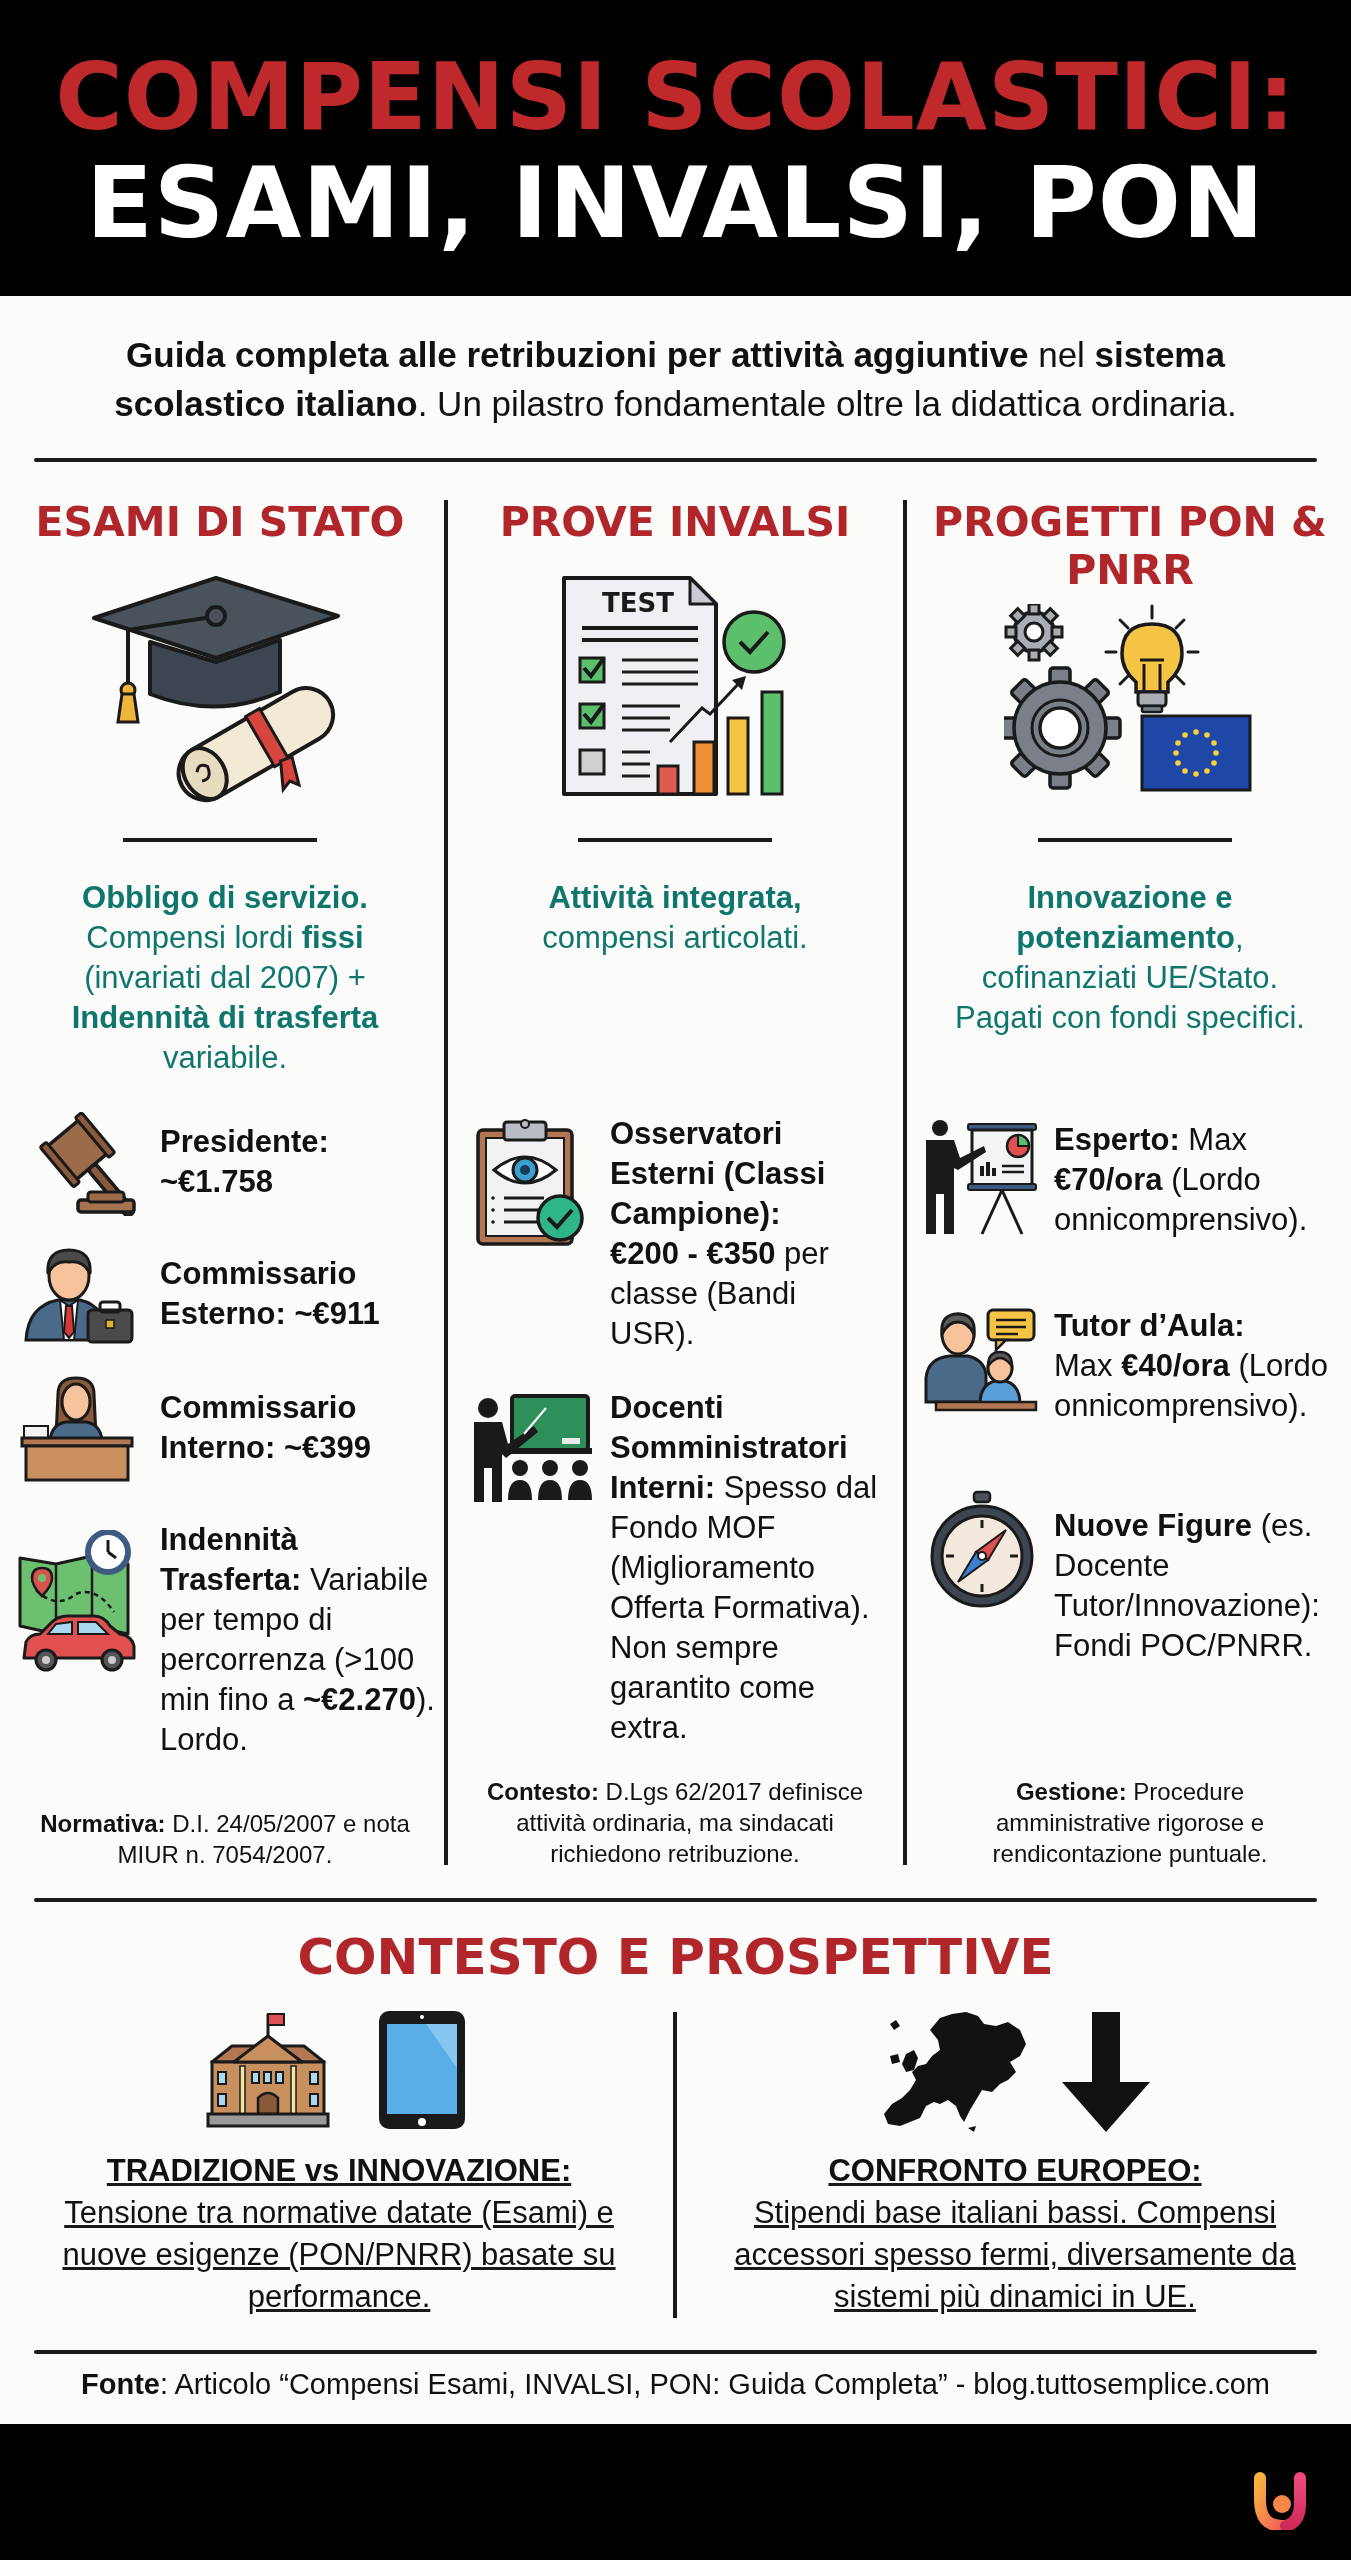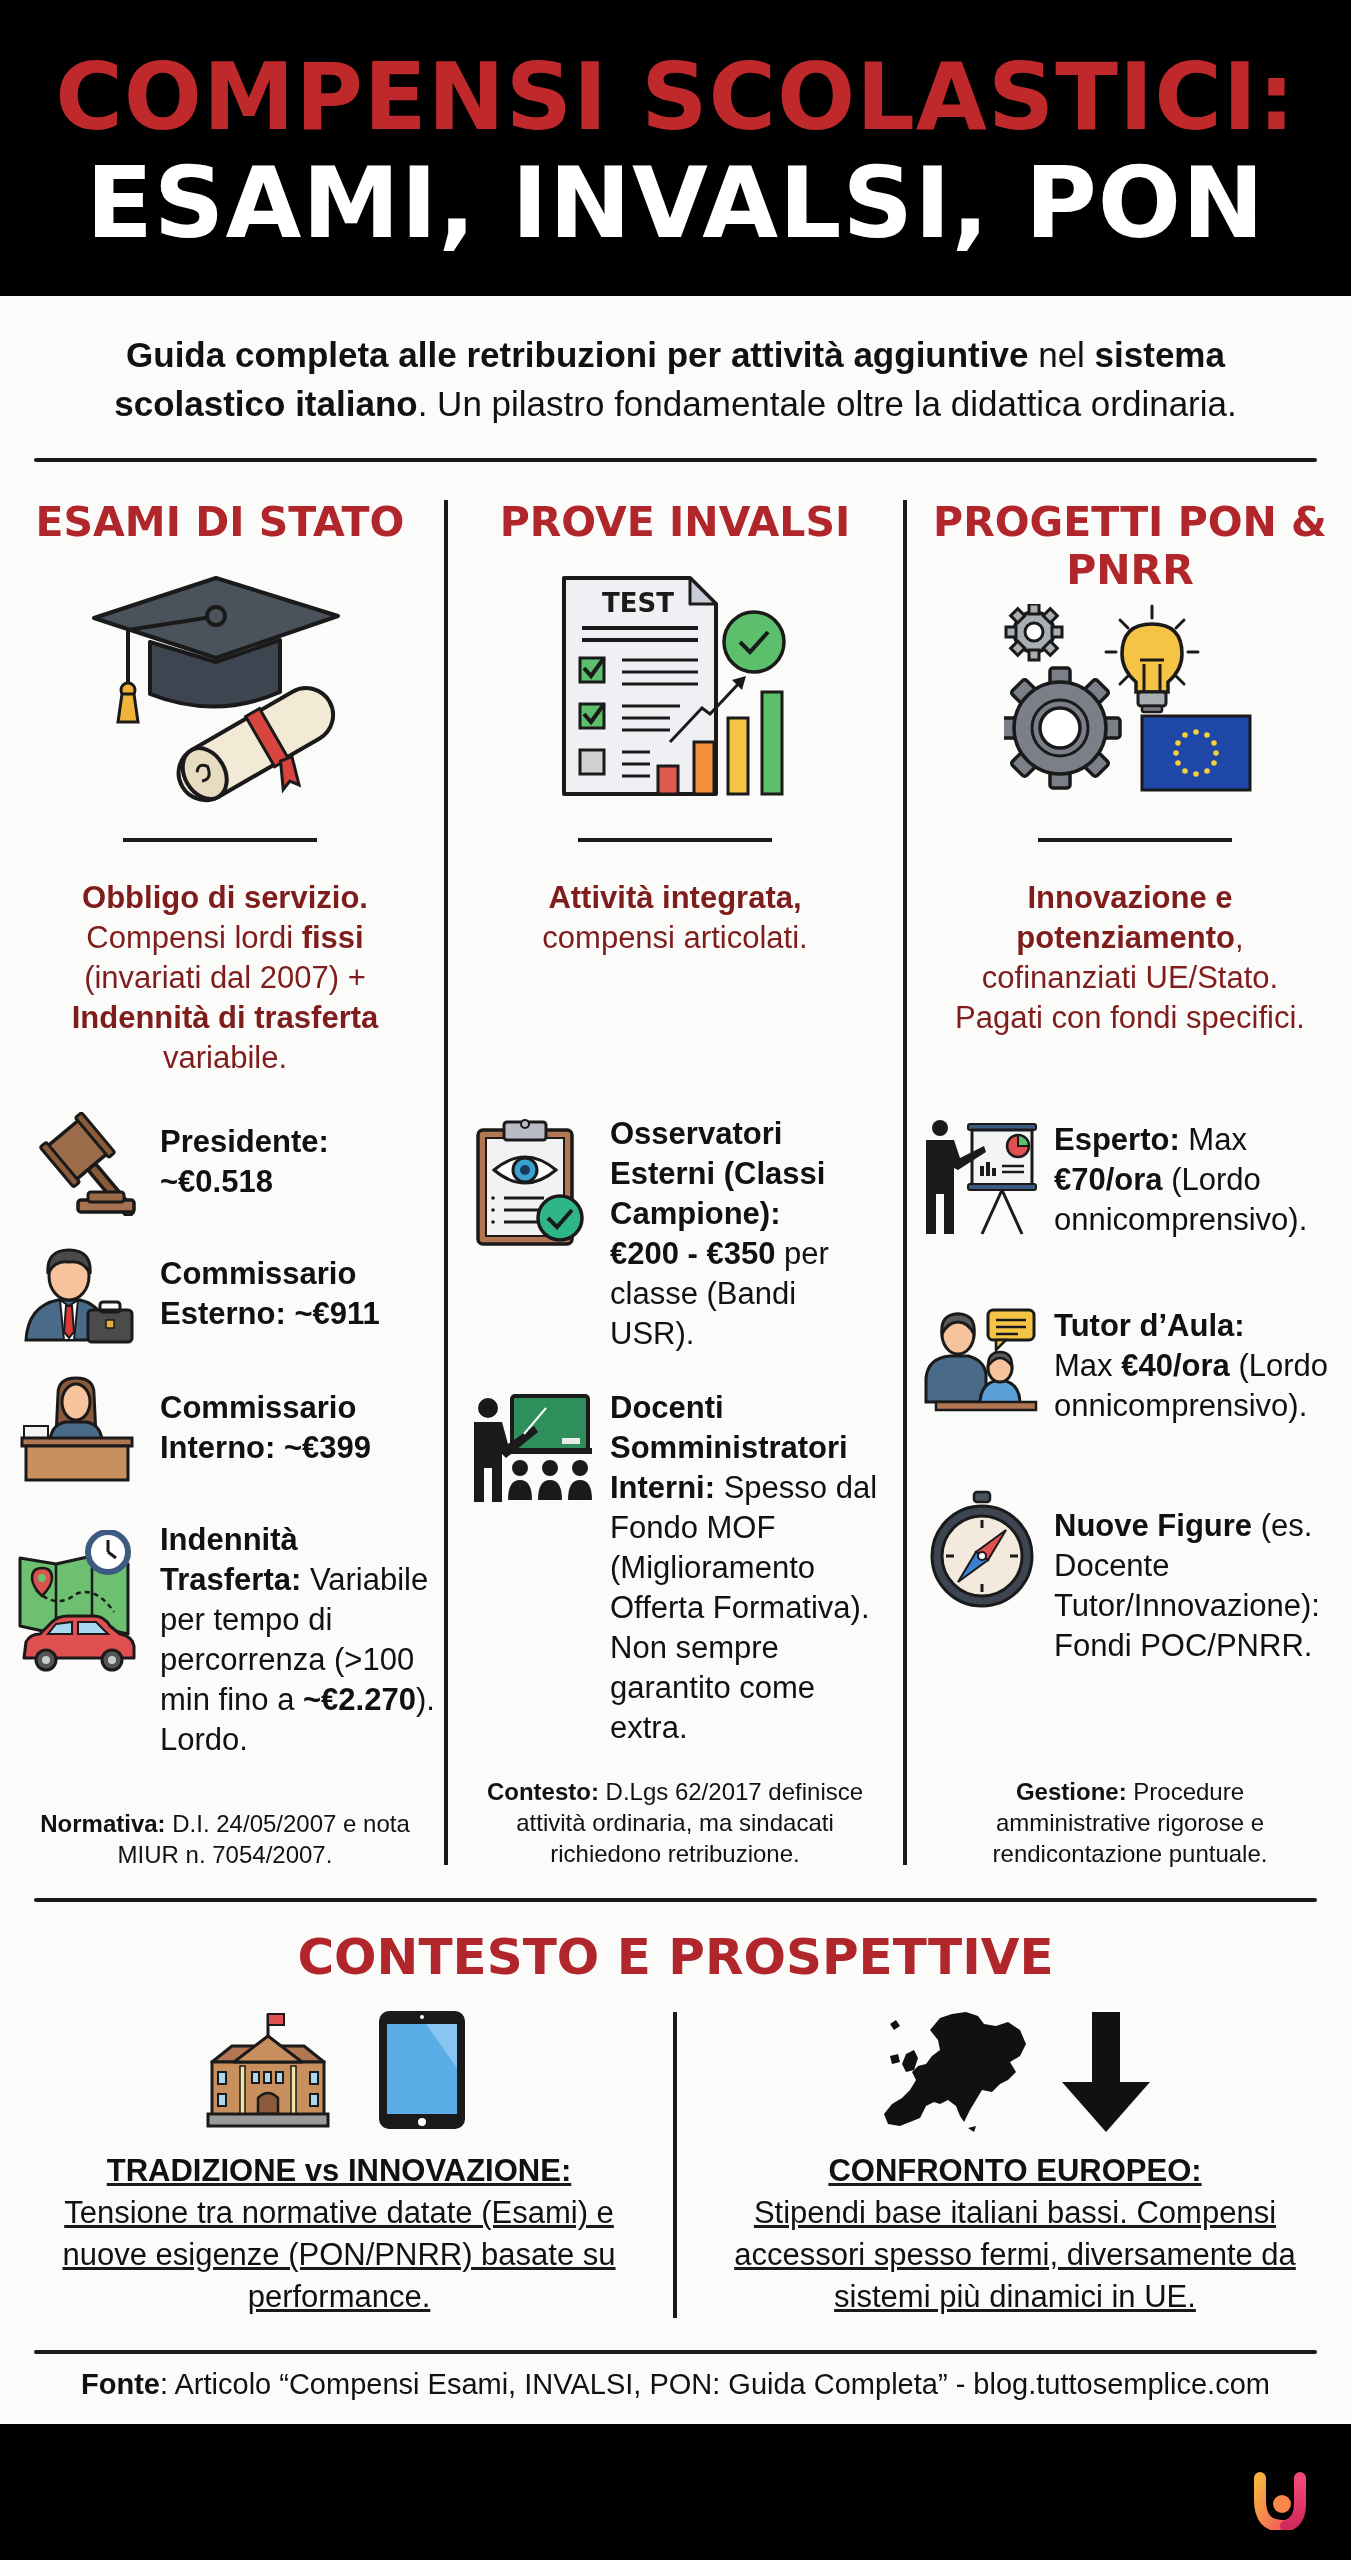--- a/index.html
+++ b/index.html
@@ -17,21 +17,21 @@
 
   .col-divider { position: absolute; width: 4px; background: #1a1a1a; }
 
   .col-title { position: absolute; text-align: center; font-family: "DejaVu Sans", sans-serif; font-weight: bold; color: #b0262b; font-size: 41px; line-height: 48px; }
 
   .icon-box { position: absolute; }
   .icon-box svg { width: 100%; height: 100%; display: block; }
 
   .short-rule { position: absolute; height: 4px; background: #1a1a1a; width: 194px; }
 
-  .col-summary { position: absolute; text-align: center; font-size: 31px; line-height: 40px; color: #7f1d1d; }
+  .col-summary { position: absolute; text-align: center; font-size: 31px; line-height: 40px; color: #0f766e; }
   .col-summary b { font-weight: bold; }
   .item-icon { position: absolute; }
   .item-icon svg { width: 100%; height: 100%; display: block; }
   .item-text { position: absolute; font-size: 31px; line-height: 40px; color: #111; }
   .item-text b { font-weight: bold; }
 
   .footnote { position: absolute; text-align: center; font-size: 24px; line-height: 31px; color: #111; }
   .footnote b { font-weight: bold; }
 
   .section-title { position: absolute; left: 0; width: 100%; top: 1928px; text-align: center; font-family: "DejaVu Sans", sans-serif; font-weight: bold; font-size: 50px; color: #b0262b; }
@@ -96,21 +96,21 @@
       <rect x="38" y="16" width="46" height="44" rx="4" fill="#9b6b4a" stroke="#1a1a1a" stroke-width="3.5"></rect>
       <rect x="34" y="12" width="8" height="52" rx="2" fill="#8a5a3a" stroke="#1a1a1a" stroke-width="3"></rect>
       <rect x="80" y="12" width="8" height="52" rx="2" fill="#8a5a3a" stroke="#1a1a1a" stroke-width="3"></rect>
       <rect x="56" y="60" width="10" height="62" rx="4" fill="#8a5a3a" stroke="#1a1a1a" stroke-width="3.5"></rect>
     </g>
     <rect x="60" y="88" width="56" height="12" rx="3" fill="#a57351" stroke="#1a1a1a" stroke-width="3.5"></rect>
     <rect x="70" y="80" width="36" height="10" rx="3" fill="#9b6b4a" stroke="#1a1a1a" stroke-width="3"></rect>
   </svg>
 </div>
 <div class="item-text" style="left:160px; top:1122px; width:280px;">
-  <b>Presidente:</b><br><b>~€0.518</b>
+  <b>Presidente:</b><br><b>~€1.758</b>
 </div>
 
 <div class="item-icon" style="left:22px; top:1240px; width:112px; height:104px;">
   <svg viewBox="0 0 112 104">
     <path d="M4 100 Q6 66 36 60 L58 60 Q84 66 88 100 Z" fill="#4a6a8a" stroke="#1a1a1a" stroke-width="3"></path>
     <polygon points="38,60 47,66 56,60 52,100 42,100" fill="#ffffff" stroke="#1a1a1a" stroke-width="2"></polygon>
     <polygon points="44,66 50,66 52,92 47,98 42,92" fill="#d83a3a" stroke="#1a1a1a" stroke-width="2"></polygon>
     <ellipse cx="47" cy="36" rx="20" ry="24" fill="#f6c39c" stroke="#1a1a1a" stroke-width="3"></ellipse>
     <path d="M26 34 Q24 10 47 10 Q70 10 68 34 Q62 20 47 22 Q32 20 26 34 Z" fill="#4a4a4a" stroke="#1a1a1a" stroke-width="3"></path>
     <rect x="66" y="70" width="44" height="32" rx="4" fill="#4b4b4b" stroke="#1a1a1a" stroke-width="3"></rect>

